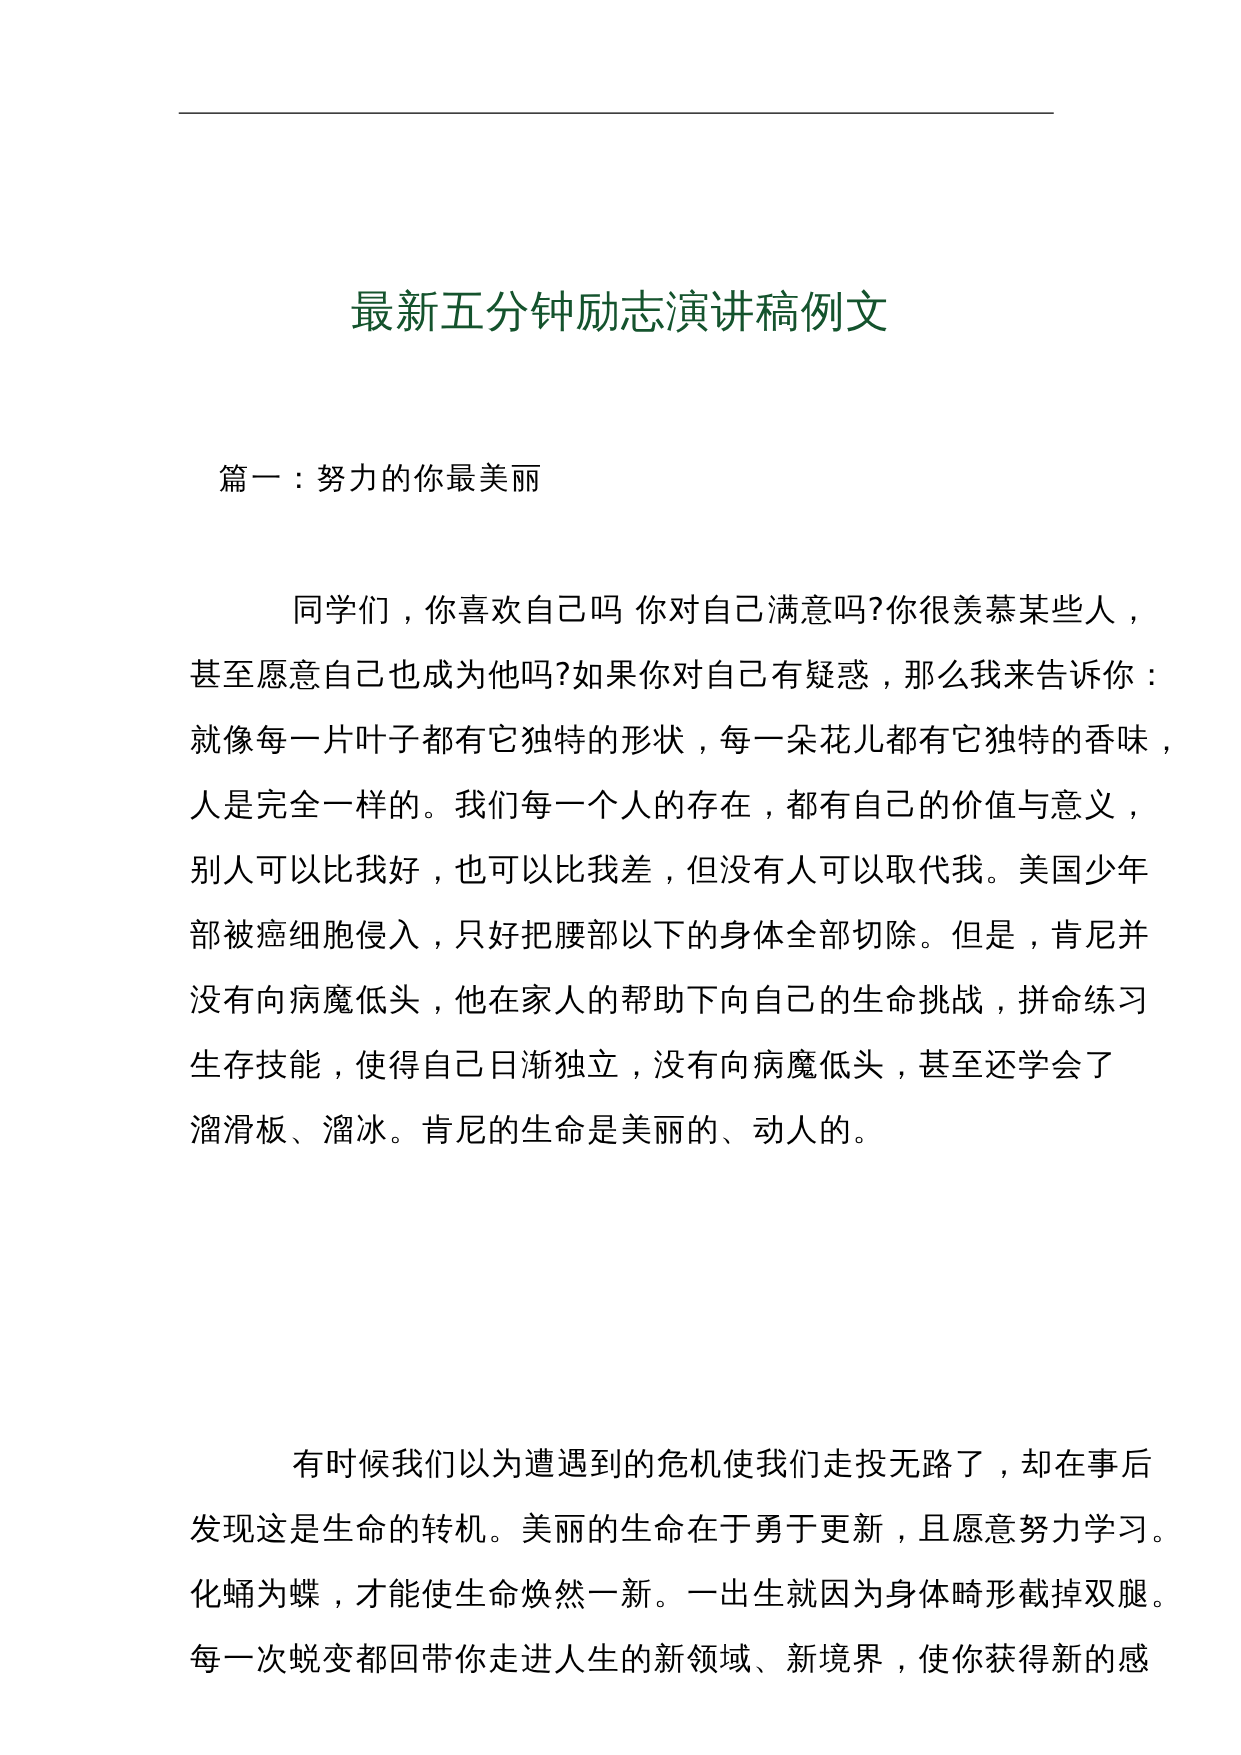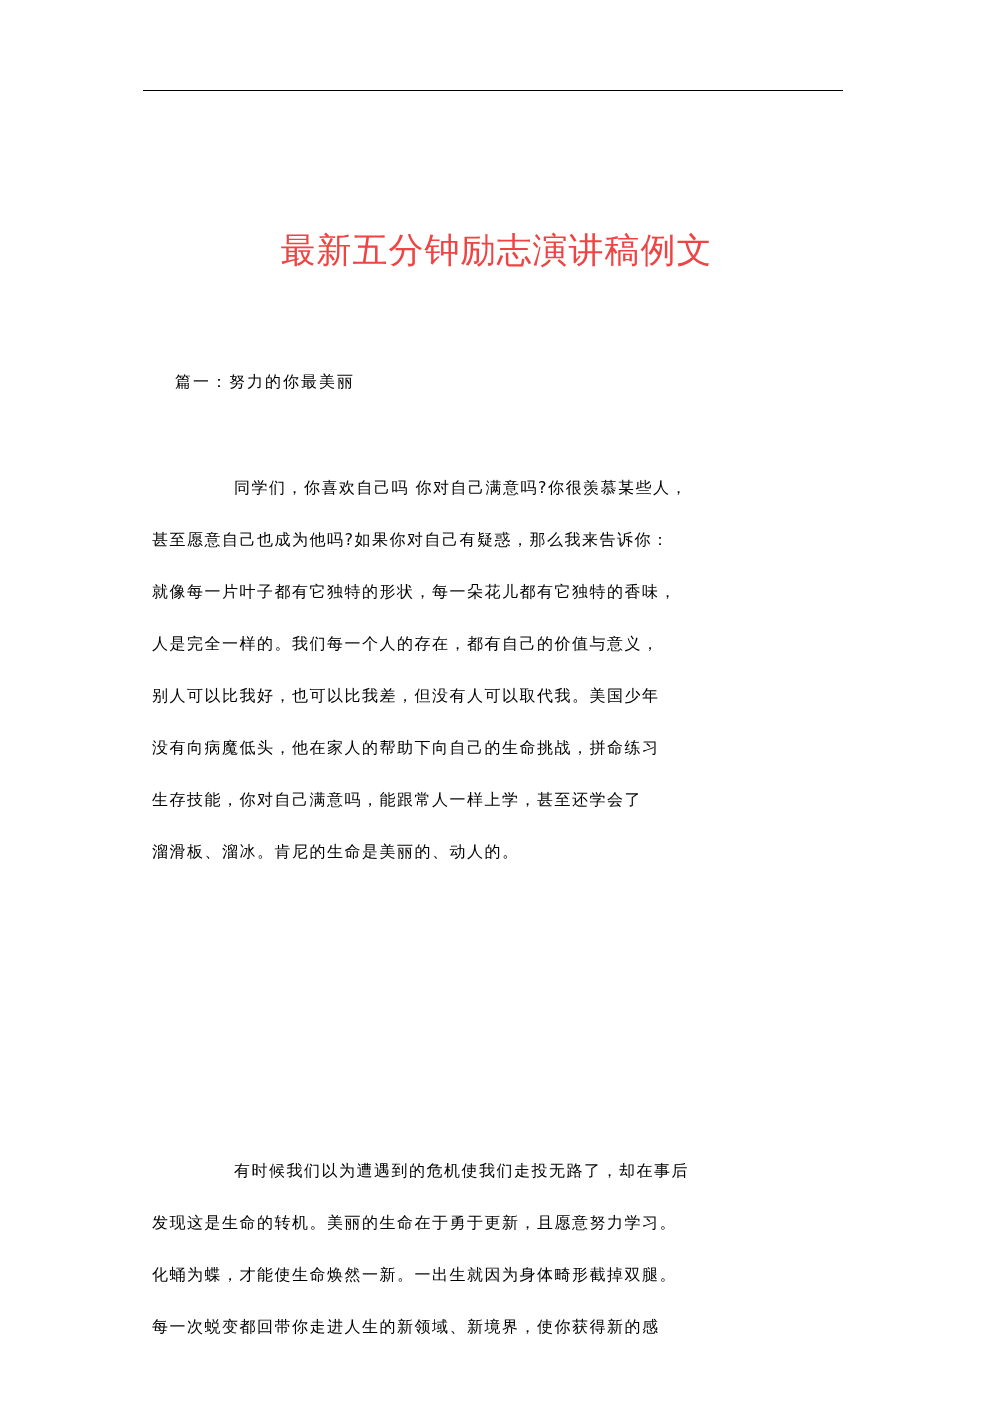--- a/index.html
+++ b/index.html
@@ -26,40 +26,40 @@
     .doc-title {
       position: absolute;
       left: 0;
       width: 993px;
       top: 224px;
       text-align: center;
       font-size: 35px;
       line-height: 52px;
       letter-spacing: 1px;
       font-family: "DejaVu Serif", "Liberation Serif", serif;
-      color: #ef4444;
+      color: #14532d;
     }
     .section-heading {
       position: absolute;
       left: 175px;
       top: 368px;
-      font-size: 16px;
+      font-size: 24px;
       line-height: 28px;
       letter-spacing: 2px;
       white-space: nowrap;
     }
     .paragraph {
       position: absolute;
       left: 152px;
       width: 700px;
     }
     .line {
       height: 52px;
       line-height: 52px;
-      font-size: 16px;
+      font-size: 25px;
       white-space: nowrap;
       letter-spacing: 1.5px;
     }
     .line.indent {
       padding-left: 82px;
     }
     #p1 { top: 462px; }
     #p2 { top: 1145px; }
   </style>
 </head>
@@ -70,22 +70,23 @@
 <h1 class="doc-title" style="margin:0;font-weight:normal;">最新五分钟励志演讲稿例文</h1>
 
 <div class="section-heading">篇一：努力的你最美丽</div>
 
 <div class="paragraph" id="p1">
   <div class="line indent">同学们，你喜欢自己吗  你对自己满意吗?你很羡慕某些人，</div>
   <div class="line">甚至愿意自己也成为他吗?如果你对自己有疑惑，那么我来告诉你：</div>
   <div class="line">就像每一片叶子都有它独特的形状，每一朵花儿都有它独特的香味，</div>
   <div class="line">人是完全一样的。我们每一个人的存在，都有自己的价值与意义，</div>
   <div class="line">别人可以比我好，也可以比我差，但没有人可以取代我。美国少年</div>
+  <div class="line">部被癌细胞侵入，只好把腰部以下的身体全部切除。但是，肯尼并</div>
   <div class="line">没有向病魔低头，他在家人的帮助下向自己的生命挑战，拼命练习</div>
-  <div class="line">生存技能，你对自己满意吗，能跟常人一样上学，甚至还学会了</div>
+  <div class="line">生存技能，使得自己日渐独立，没有向病魔低头，甚至还学会了</div>
   <div class="line">溜滑板、溜冰。肯尼的生命是美丽的、动人的。</div>
 </div>
 
 <div class="paragraph" id="p2">
   <div class="line indent">有时候我们以为遭遇到的危机使我们走投无路了，却在事后</div>
   <div class="line">发现这是生命的转机。美丽的生命在于勇于更新，且愿意努力学习。</div>
   <div class="line">化蛹为蝶，才能使生命焕然一新。一出生就因为身体畸形截掉双腿。</div>
   <div class="line">每一次蜕变都回带你走进人生的新领域、新境界，使你获得新的感</div>
 </div>
 

